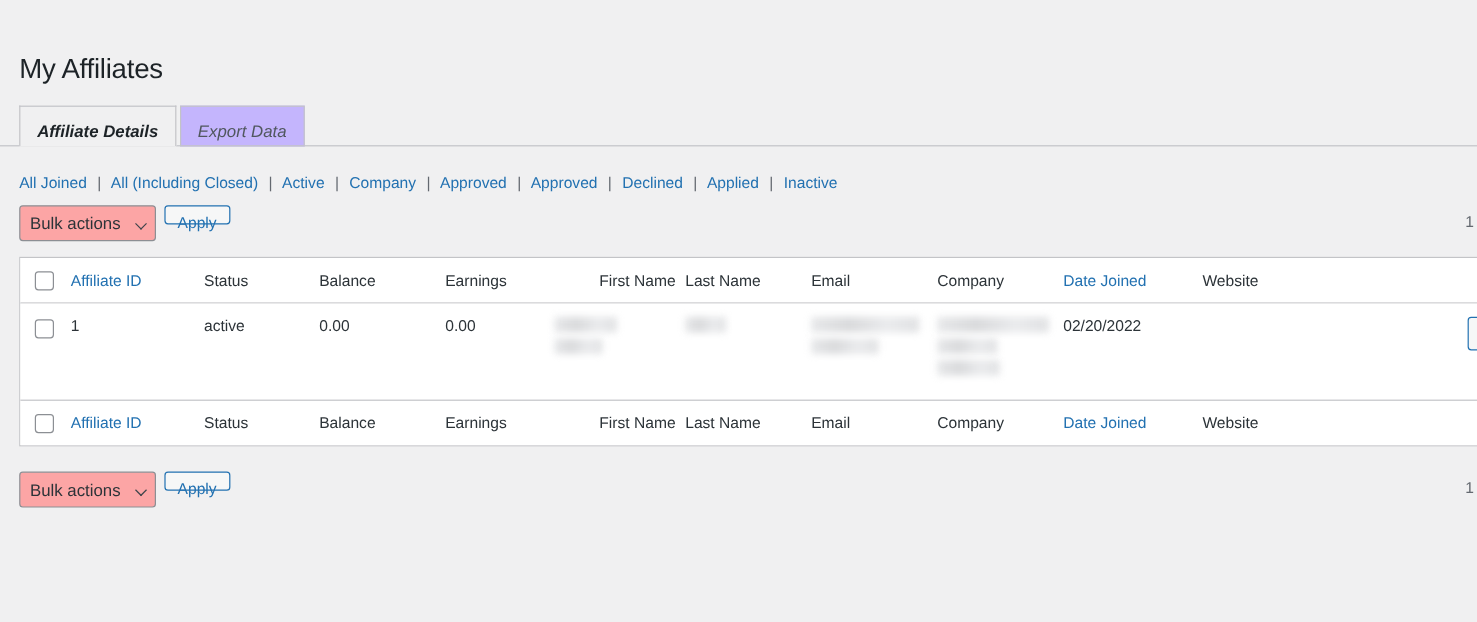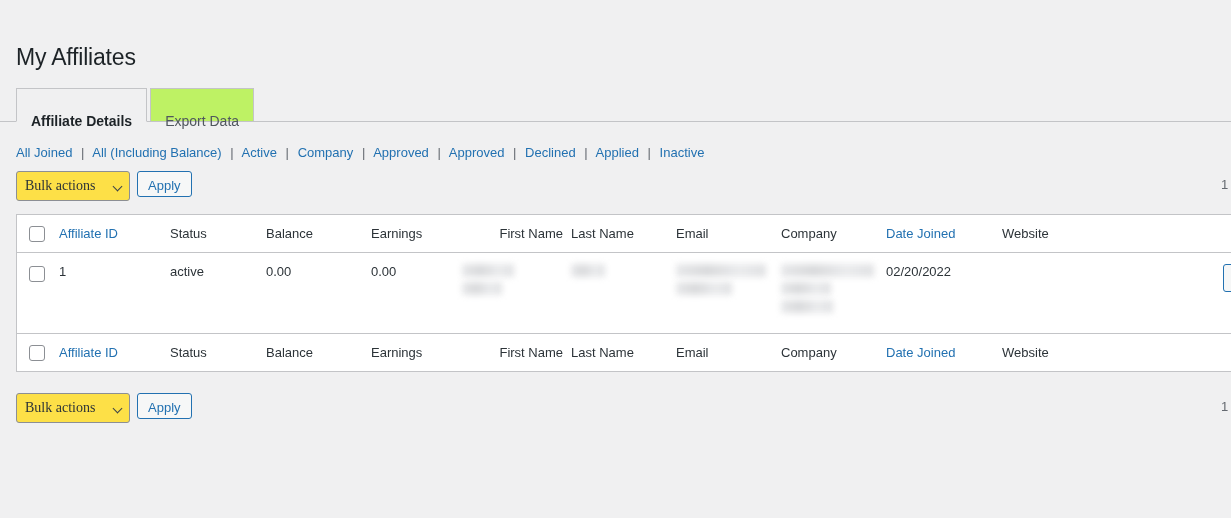--- a/index.html
+++ b/index.html
@@ -32,37 +32,38 @@
   .tabs-wrap {
     position: absolute;
     left: 0; top: 55px;
     width: 1231px;
     height: 36px;
     border-bottom: 1px solid #c3c4c7;
   }
   .tabs { position: absolute; left: 16px; bottom: -1px; display: flex; align-items: flex-end; }
   .tab {
     display: block;
-    padding: 16px 14px;
+    padding: 4px 14px;
     height: 34px;
     line-height: 33px;
     font-size: 14px;
     text-decoration: none;
     border: 1px solid #c3c4c7;
     margin-right: 0px;
     white-space: nowrap;
+    font-style: italic;
   }
   .tab.active {
     background: #f0f0f1;
     border-bottom-color: #f0f0f1;
     color: #1d2327;
     font-weight: 700;
   }
   .tab.inactive {
-    background: #bef264;
+    background: #c4b5fd;
     color: #50575e;
     font-weight: 400;
     border-bottom-color: #c3c4c7;
     margin-left: 3px;
   }
 
   
   .filters {
     position: absolute;
     left: 16px; top: 113px;
@@ -81,43 +82,42 @@
     width: 1231px;
     height: 32px;
   }
   .tablenav.top { top: 140px; }
   .tablenav.bottom { top: 362px; }
 
   .bulk-select {
     position: absolute;
     left: 16px; top: 0;
     width: 114px; height: 30px;
-    background: #fde047;
+    background: #fca5a5;
     border: 1px solid #8c8f94;
     border-radius: 3px;
     font-size: 14px;
     color: #2c3338;
     padding: 0 24px 0 8px;
     line-height: 28px;
     white-space: nowrap;
     overflow: hidden;
-    font-family: Liberation Serif, serif;
   }
   .bulk-select .chev {
     position: absolute;
     right: 8px; top: 11px;
     width: 7px; height: 7px;
     border-right: 1.6px solid #3c434a;
     border-bottom: 1.6px solid #3c434a;
     transform: rotate(45deg);
   }
   .apply-btn {
     position: absolute;
     left: 137px; top: 0;
-    height: 26px;
+    height: 16px;
     padding: 0 10px;
     line-height: 28px;
     font-size: 13px;
     color: #2271b1;
     background: #f6f7f7;
     border: 1px solid #2271b1;
     border-radius: 3px;
     white-space: nowrap;
     text-align: right;
   }
@@ -222,21 +222,21 @@
   <div class="tabs-wrap">
     <div class="tabs">
       <a class="tab active" href="#">Affiliate Details</a>
       <a class="tab inactive" href="#">Export Data</a>
     </div>
   </div>
 
   <div class="filters">
     <a href="#">All Joined</a>
     <span class="sep">|</span>
-    <a href="#">All (Including Balance)</a>
+    <a href="#">All (Including Closed)</a>
     <span class="sep">|</span>
     <a href="#">Active</a>
     <span class="sep">|</span>
     <a href="#">Company</a>
     <span class="sep">|</span>
     <a href="#">Approved</a>
     <span class="sep">|</span>
     <a href="#">Approved</a>
     <span class="sep">|</span>
     <a href="#">Declined</a>

